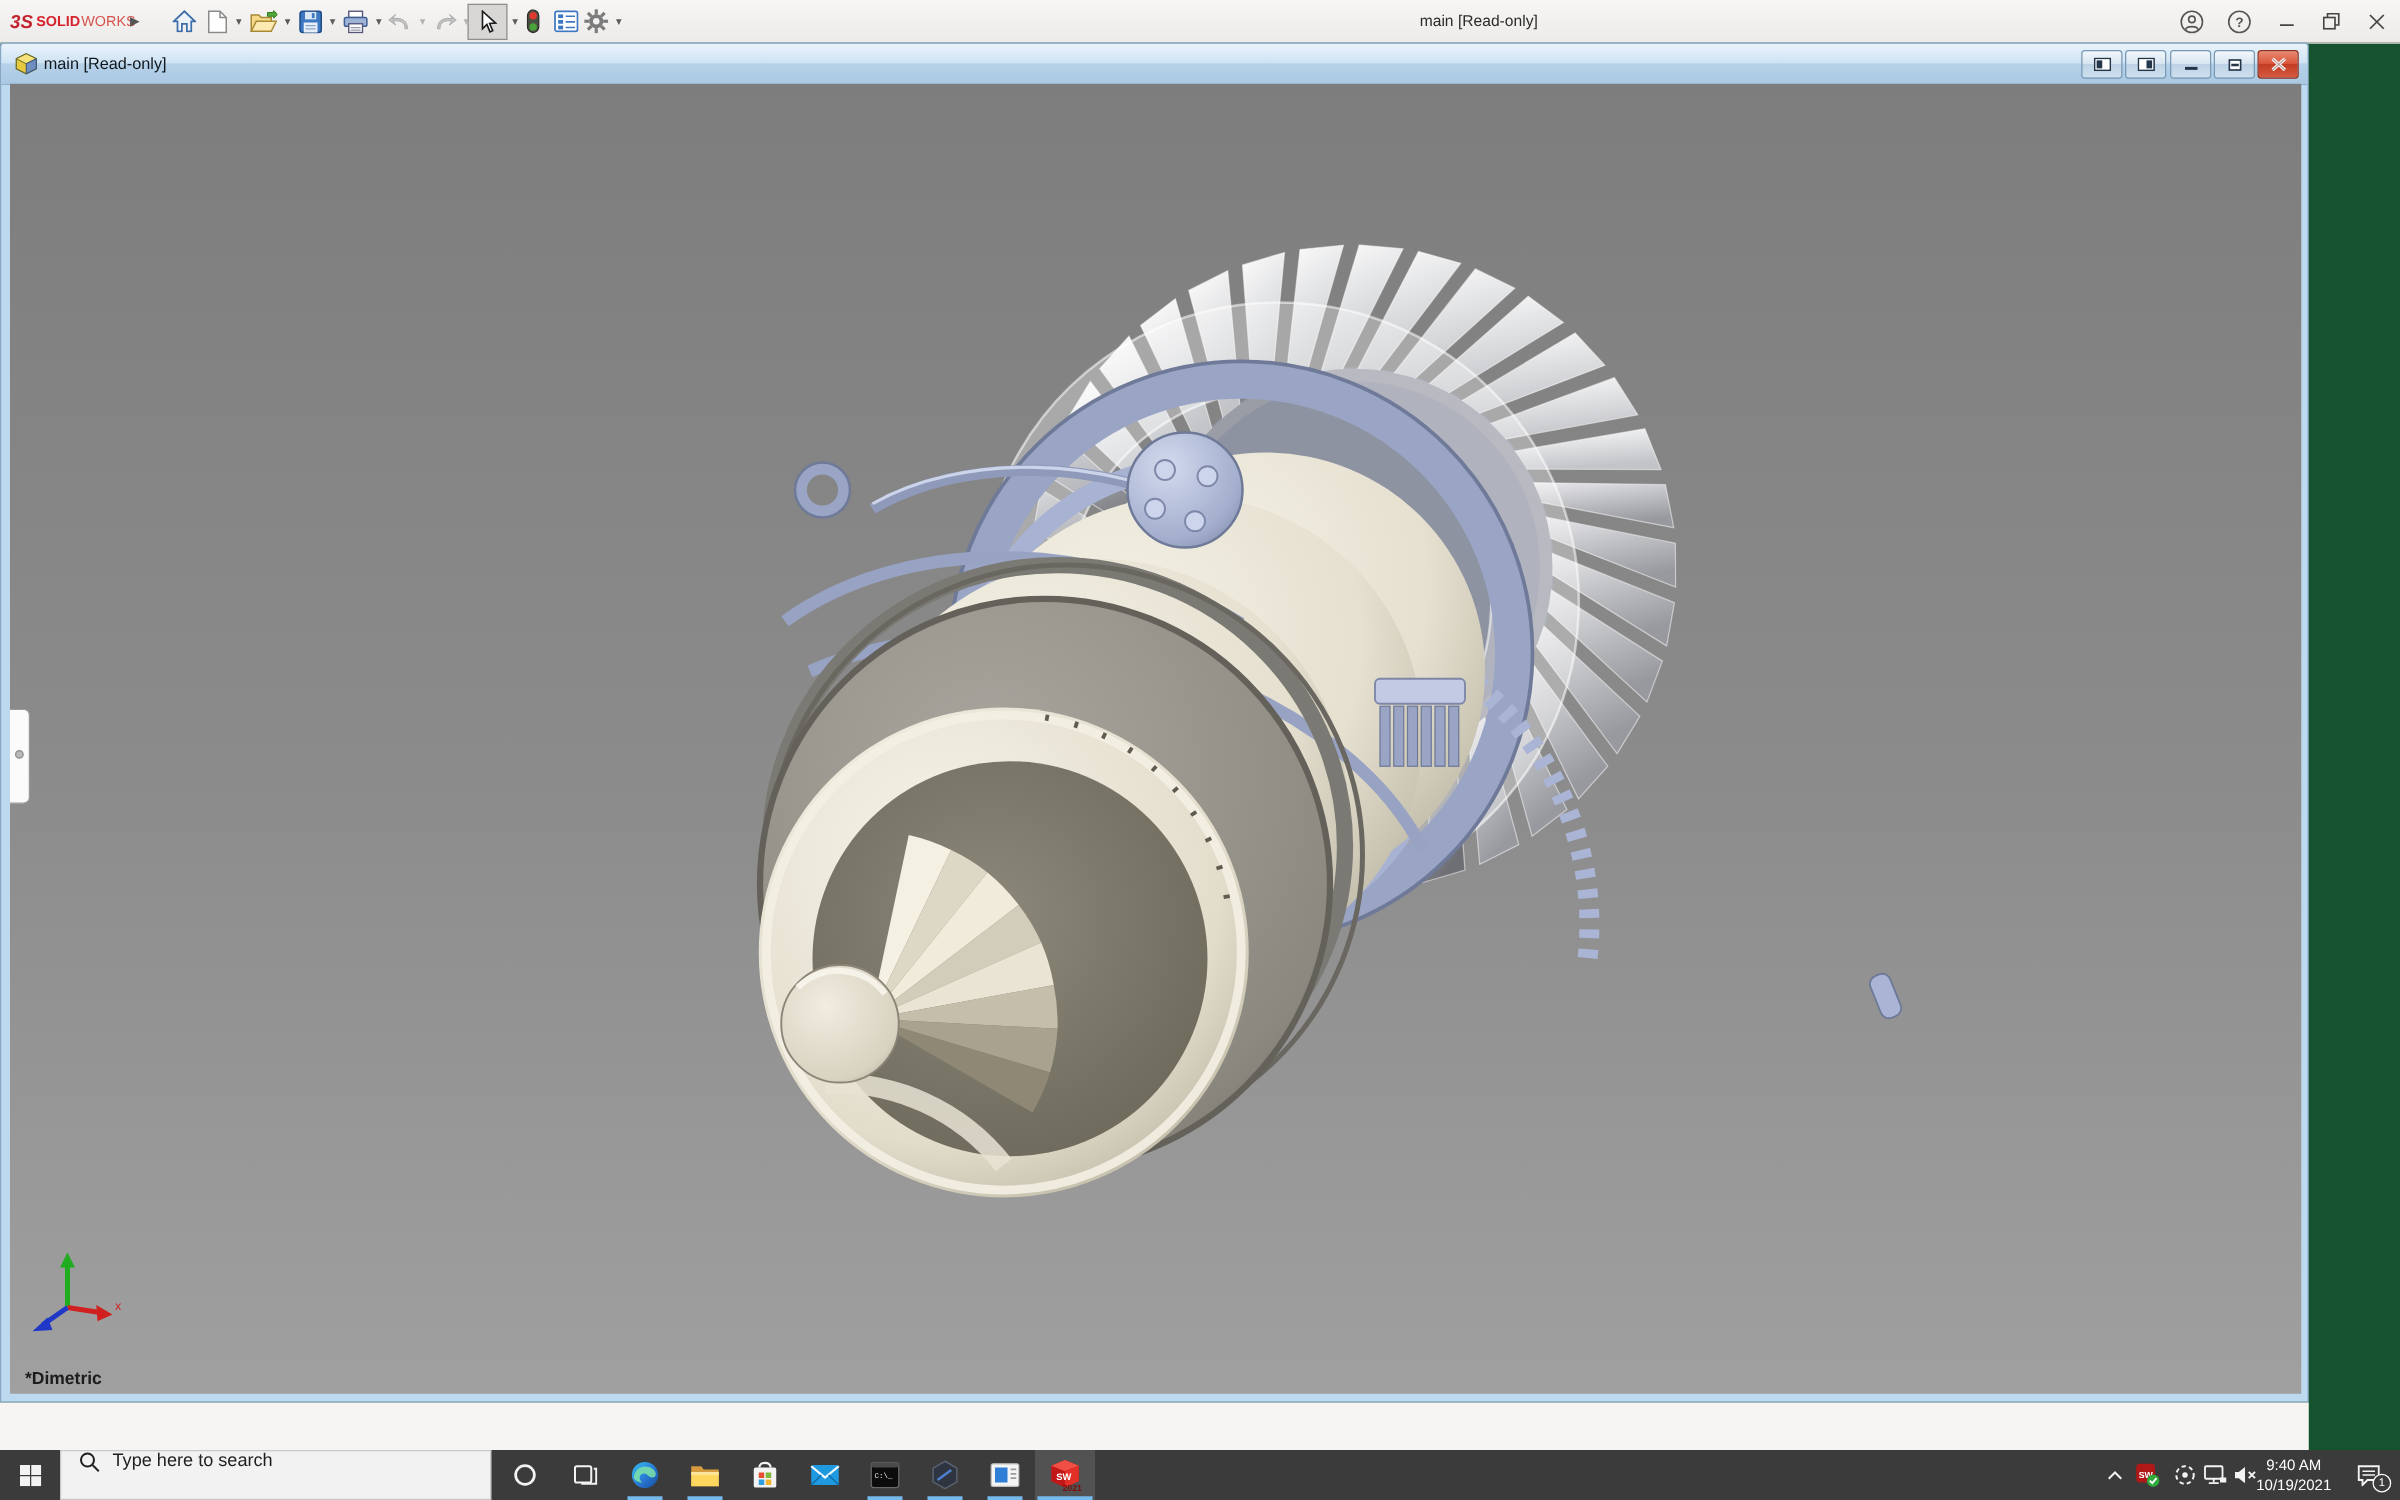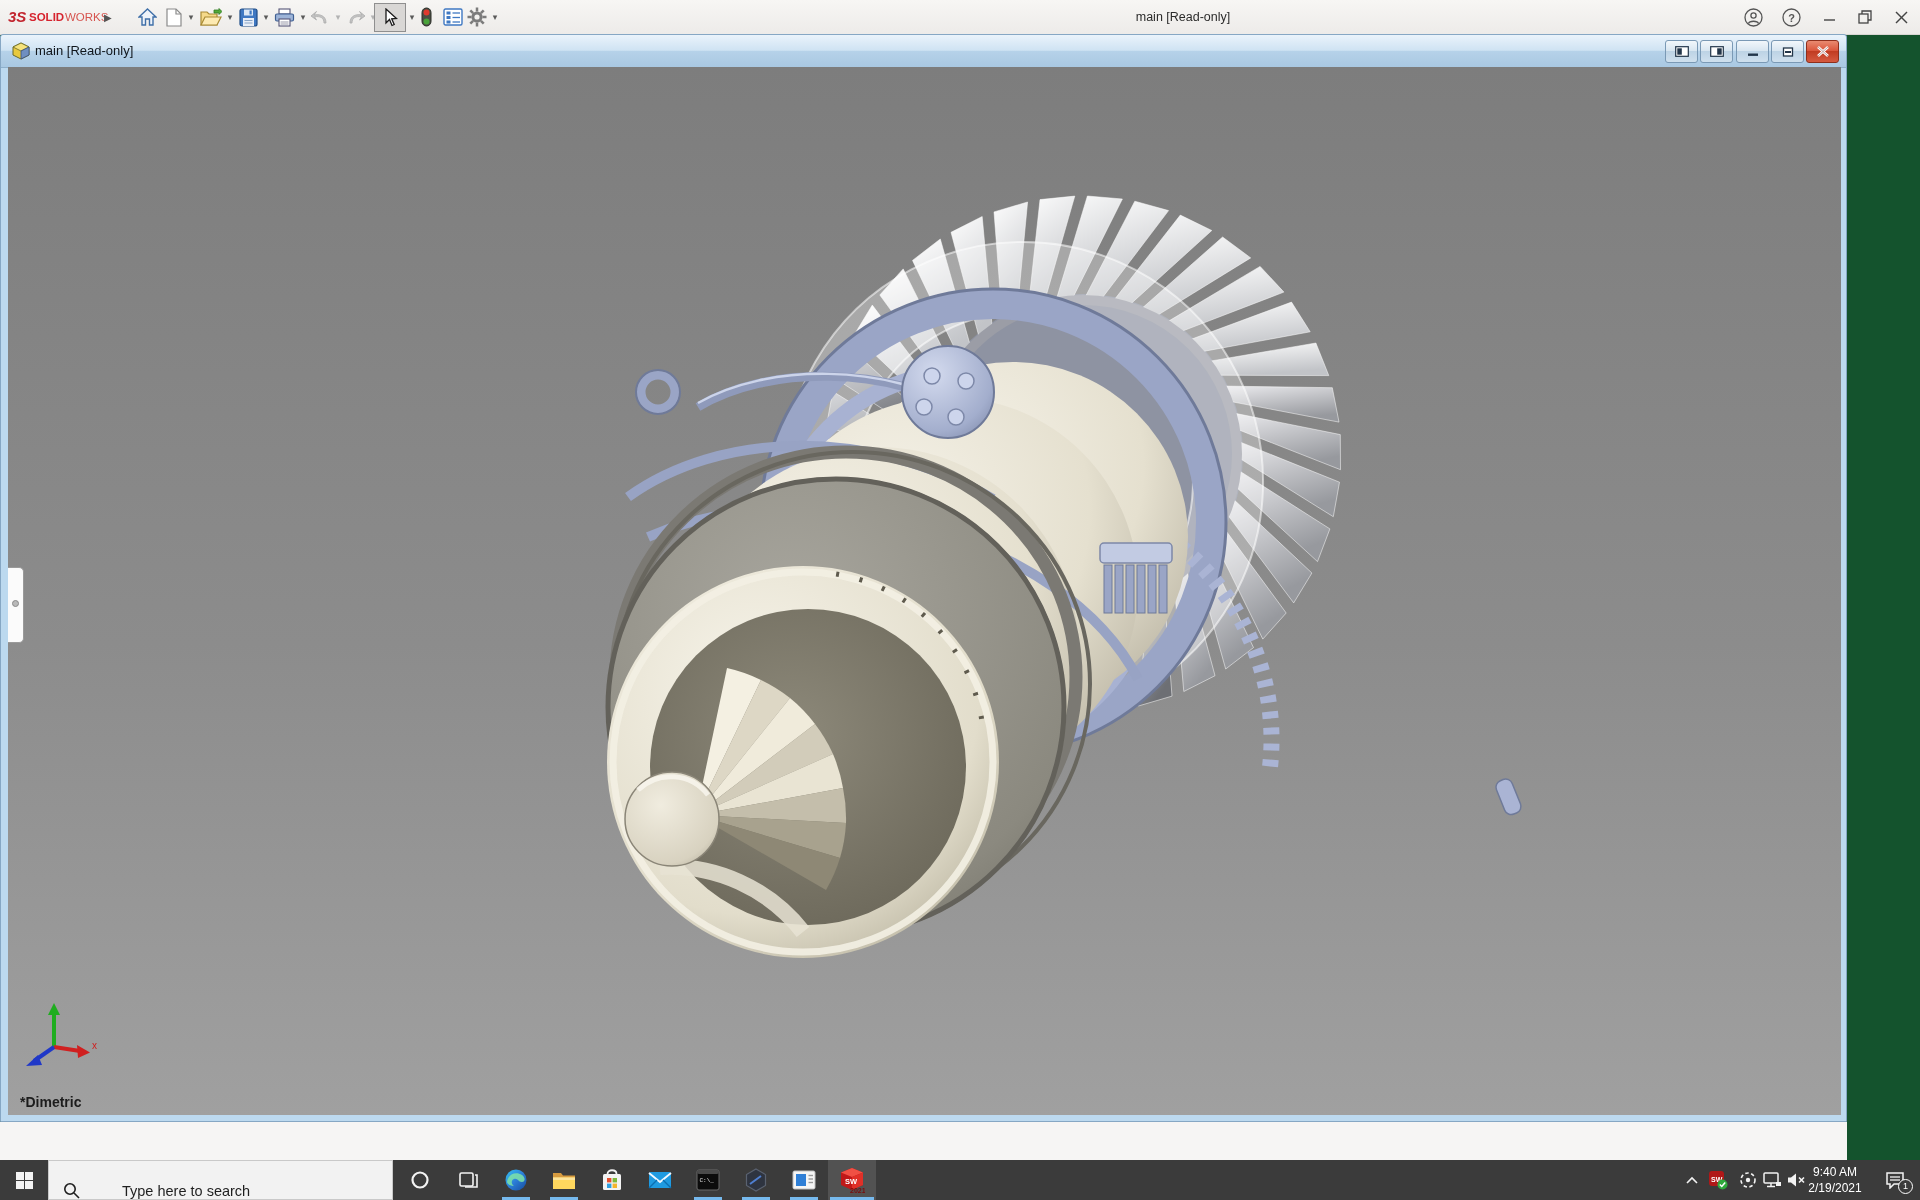--- a/index.html
+++ b/index.html
@@ -37,21 +37,21 @@
   .view-label{position:absolute;left:12px;bottom:5px;font-size:14px;font-weight:bold;color:#1c1c1c;}
   .triad{position:absolute;left:14px;bottom:40px;}
   .status-strip{position:absolute;left:0;top:1122px;width:1847px;height:38px;background:#f6f5f4;}
   
   .taskbar{position:absolute;left:0;top:1160px;width:1920px;height:40px;background:#3b3b3b;}
   .tile{position:absolute;top:0;width:48px;height:40px;display:flex;align-items:center;justify-content:center;}
   .tile.active{background:rgba(255,255,255,0.12);}
   .runline{position:absolute;bottom:0;left:50%;transform:translateX(-50%);height:3px;width:28px;background:#76b9ed;}
   .runline.wide{width:44px;}
   .searchbox{position:absolute;left:48px;top:0;width:345px;height:40px;background:#f2f2f2;
-    border:1px solid #c9c9c9;box-sizing:border-box;display:flex;align-items:flex-end;gap:32px;}
+    border:1px solid #c9c9c9;box-sizing:border-box;display:flex;align-items:flex-start;}
   .searchbox .ph{font-size:14.5px;color:#1f1f1f;margin-left:10px;}
   .clock{position:absolute;left:1800px;top:0;width:70px;height:40px;color:#fff;font-size:12px;
     display:flex;flex-direction:column;align-items:center;justify-content:center;line-height:1.35;}
   .traybtn{position:absolute;top:0;height:40px;display:flex;align-items:center;justify-content:center;}
   .badge{position:absolute;right:1px;bottom:6px;width:13px;height:13px;border-radius:50%;
     border:1px solid #fff;color:#fff;font-size:9px;line-height:12px;text-align:center;background:#3b3b3b;}
 </style>
 </head>
 <body>
 
@@ -557,21 +557,21 @@
       </svg>
     </div>
     <div class="traybtn" style="left:1784px;width:24px;">
       <svg width="19" height="16" viewBox="0 0 19 16">
         <path d="M1 5.5 L4 5.5 L9 1.5 L9 14.5 L4 10.5 L1 10.5 Z" fill="#f3f3f3"></path>
         <path d="M12 5.5 L17 10.5 M17 5.5 L12 10.5" stroke="#f3f3f3" stroke-width="1.6"></path>
       </svg>
     </div>
     <div class="clock">
       <span>9:40 AM</span>
-      <span>2/19/2021</span>
+      <span>10/19/2021</span>
     </div>
     <div class="traybtn" style="left:1876px;width:38px;">
       <svg width="20" height="18" viewBox="0 0 20 18">
         <path d="M2 2 L18 2 L18 13 L9 13 L5 17 L5 13 L2 13 Z" fill="none" stroke="#f3f3f3" stroke-width="1.5"></path>
         <line x1="5" y1="6" x2="15" y2="6" stroke="#f3f3f3" stroke-width="1.3"></line>
         <line x1="5" y1="9" x2="15" y2="9" stroke="#f3f3f3" stroke-width="1.3"></line>
       </svg>
       <div class="badge">1</div>
     </div>
   </div>

